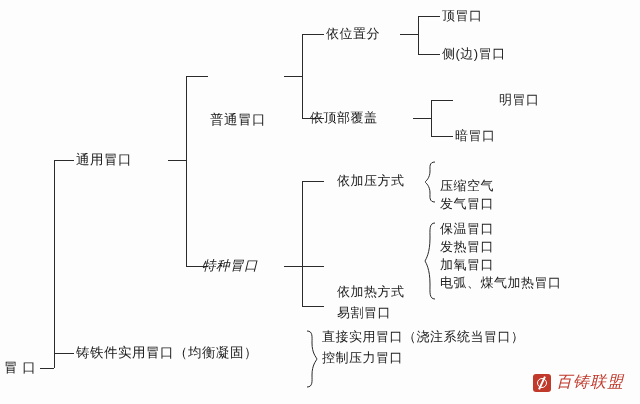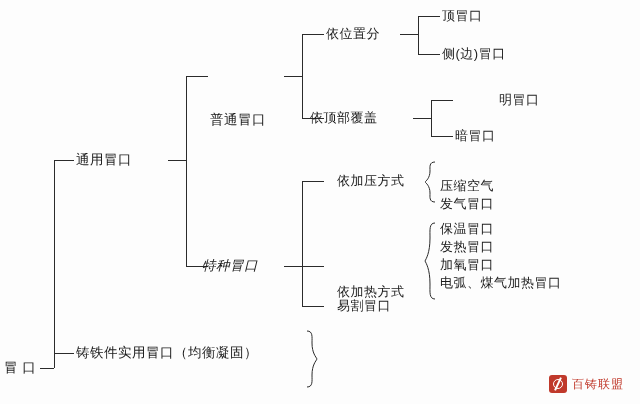--- a/index.html
+++ b/index.html
@@ -74,23 +74,24 @@
   }
   #wm-logo:after {
     content: "";
     position: absolute;
     left: 8px; top: 2px;
     width: 2px; height: 14px;
     background: #ffffff;
     transform: rotate(25deg);
   }
   #wm-text {
-    font-size: 12px;
+    font-size: 16px;
     color: #c0392b;
     letter-spacing: 1px;
+    font-style: italic;
   }
 </style>
 </head>
 <body>
 
 <div id="stage">
 
   <div class="node big" style="left:4px; top:360px;text-align:right;">冒 口</div>
 
   <div class="hline" style="left:40px; top:368px; width:14px;"></div>
@@ -118,21 +119,21 @@
   <div class="hline" style="left:284px; top:266px; width:18px;"></div>
   <div class="vline" style="left:302px; top:181px; height:125px;"></div>
   <div class="hline" style="left:302px; top:181px; width:22px;"></div>
   <div class="hline" style="left:302px; top:266px; width:22px;"></div>
   <div class="hline" style="left:302px; top:306px; width:22px;"></div>
 
   <div class="node" style="left:326px; top:26px;">依位置分</div>
   <div class="node" style="left:310px; top:110px;">依顶部覆盖</div>
   <div class="node" style="left:337px; top:173px;">依加压方式</div>
   <div class="node" style="left:337px; top:258px;margin-top:26px;">依加热方式</div>
-  <div class="node" style="left:337px; top:298px;">易割冒口</div>
+  <div class="node" style="left:337px; top:305px;">易割冒口</div>
 
   <div class="hline" style="left:400px; top:34px; width:18px;"></div>
   <div class="vline" style="left:418px; top:16px; height:38px;"></div>
   <div class="hline" style="left:418px; top:16px; width:22px;"></div>
   <div class="hline" style="left:418px; top:54px; width:22px;"></div>
   <div class="node" style="left:442px; top:8px;">顶冒口</div>
   <div class="node" style="left:442px; top:46px;">侧(边)冒口</div>
 
   <div class="hline" style="left:413px; top:118px; width:18px;"></div>
   <div class="vline" style="left:431px; top:100px; height:36px;"></div>
@@ -157,19 +158,21 @@
   <div class="node" style="left:440px; top:221px;">保温冒口</div>
   <div class="node" style="left:440px; top:239px;">发热冒口</div>
   <div class="node" style="left:440px; top:257px;">加氧冒口</div>
   <div class="node" style="left:440px; top:275px;">电弧、煤气加热冒口</div>
 
   <div class="brace" style="left:306px; top:330px;">
     <svg width="12" height="58" viewBox="0 0 12 58">
       <path d="M1 1 C7 1 6 7 6 13 C6 23 10 27 11 29 C10 31 6 35 6 45 C6 51 7 57 1 57" fill="none" stroke="#2b2b2b" stroke-width="1"></path>
     </svg>
   </div>
+  <div class="node" style="left:322px; top:329px;">直接实用冒口（浇注系统当冒口）</div>
+  <div class="node" style="left:322px; top:350px;">控制压力冒口</div>
 
   <div id="watermark">
     <div id="wm-logo"></div>
     <div id="wm-text">百铸联盟</div>
   </div>
 
 </div>
 
 </body></html>

